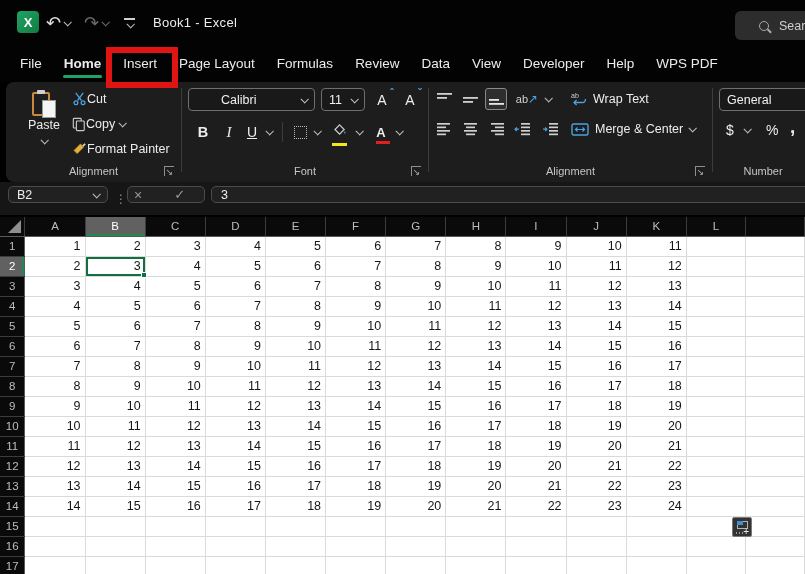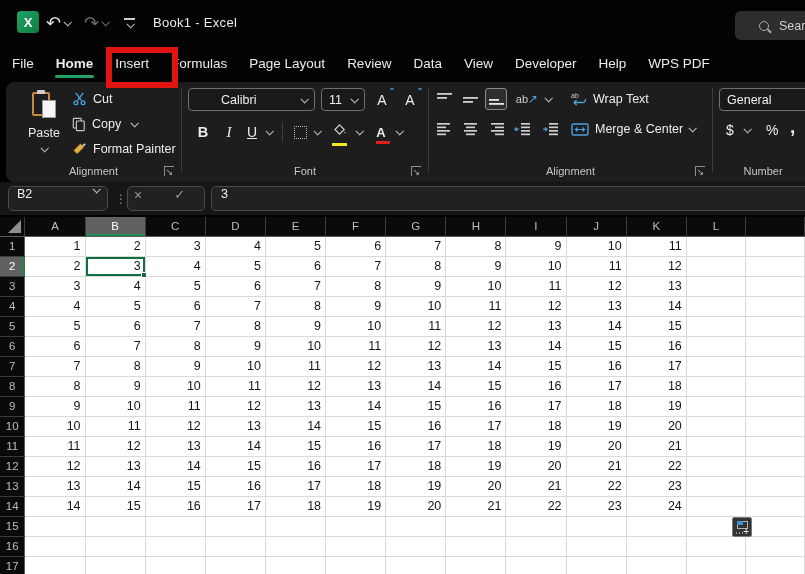--- a/index.html
+++ b/index.html
@@ -25,21 +25,21 @@
     font-size:13px; color:#ececec; letter-spacing:.3px; }
   .searchbox{ position:absolute; left:735px; top:11px; width:120px; height:29px; background:#2d2d2d;
     border-radius:6px; display:flex; align-items:center; gap:10px; padding-left:24px; }
   .mag{ position:relative; width:10px; height:10px; border:1.6px solid #a8a8a8; border-radius:50%; }
   .mag::after{ content:""; position:absolute; width:5px; height:1.6px; background:#a8a8a8;
     right:-4px; bottom:-2px; transform:rotate(45deg); }
   .search-label{ font-size:12.5px; color:#cfcfcf; }
 
   
   .tabsrow{ position:absolute; left:0; top:45px; width:805px; height:37px; background:#030303;
-    display:flex; align-items:center; padding-left:1px; }
+    display:flex; align-items:center; padding-left:9px; }
   .tab{ position:relative; padding:0 11px; font-size:13.5px; color:#ececec; height:37px;
     display:flex; align-items:center; cursor:default; }
   .tab.active{ font-weight:bold; }
   .tab.active::after{ content:""; position:absolute; left:10px; right:10px; bottom:4px; height:3px;
     border-radius:2px; background:#21a366; }
   .redbox{ position:absolute; left:106px; top:47px; width:72px; height:41px;
     border:6px solid #e11414; z-index:60; }
 
   
   .ribbon{ position:absolute; left:6px; top:82px; width:799px; height:100px; background:#1d1d1d;
@@ -56,23 +56,23 @@
 
   
   .paste-btn{ position:absolute; left:14px; top:4px; width:48px; height:78px; display:flex;
     flex-direction:column; align-items:center; border-radius:4px; }
   .clipboard-ic{ position:relative; width:24px; height:28px; margin-top:4px; }
   .clipboard-ic .board{ position:absolute; left:0; top:2px; width:18px; height:24px;
     border:2px solid #c98a3f; border-radius:2px; }
   .clipboard-ic .clip{ position:absolute; left:5px; top:0; width:8px; height:4px; background:#cfcfcf; border-radius:1px; }
   .clipboard-ic .page{ position:absolute; right:0; bottom:0; width:14px; height:18px;
     background:#f5f5f5; border:1px solid #9a9a9a; }
-  .paste-btn .lbl{ font-size:12.5px; color:#ededed; margin-top:8px; }
+  .paste-btn .lbl{ font-size:12.5px; color:#ededed; margin-top:0; }
   .paste-btn .chv{ margin-top:6px; }
-  .cliprow{ position:absolute; left:66px; height:22px; display:flex; align-items:center; gap:6px;
+  .cliprow{ position:absolute; left:66px; height:22px; display:flex; align-items:center; 
     font-size:12.5px; color:#ededed; white-space:nowrap; }
   .cliprow .chv{ margin-left:4px; }
 
   
   .combo{ position:absolute; height:23px; background:#191919; border:1px solid #6f6f6f;
     border-radius:4px; display:flex; align-items:center; font-size:12.5px; color:#f0f0f0;
     padding:0 7px; justify-content:space-between; }
   .fbtn{ position:absolute; display:flex; align-items:center; justify-content:center;
     height:24px; color:#ededed; }
   .bigA{ position:relative; font-size:14px; color:#ededed; }
@@ -92,22 +92,22 @@
   .abtn.sel{ border:1px solid #8a8a8a; border-radius:3px; background:#2e2e2e; }
   .lblrow{ position:absolute; display:flex; align-items:center; gap:6px; font-size:12.5px;
     color:#ededed; white-space:nowrap; height:24px; }
   .ori{ font-size:11px; color:#d0d0d0; } .ori .arr{ color:#4aa3e0; font-size:12px; }
 
   
   .numglyph{ position:absolute; font-size:14px; color:#ededed; height:24px; display:flex; align-items:center; }
 
   
   .formularow{ position:absolute; left:0; top:182px; width:805px; height:33px; background:#161616; }
-  .fbox{ position:absolute; top:4px; height:25px; background:#212121; border:1px solid #4b4b4b;
-    border-radius:5px; display:flex; align-items:flex-start; font-size:12.5px; color:#f0f0f0;gap:32px; }
+  .fbox{ position:absolute; top:4px; height:17px; background:#212121; border:1px solid #4b4b4b;
+    border-radius:5px; display:flex; align-items:center; font-size:12.5px; color:#f0f0f0;gap:32px; }
   .namebox{ left:8px; width:100px; padding:0 8px; justify-content:space-between; }
   .dots3{ position:absolute; left:115px; top:4px; height:25px; display:flex; align-items:center;
     color:#8d8d8d; font-size:12px; }
   .fxbox{ left:127px; width:78px; justify-content:space-around; padding:0 6px; }
   .fxbox .x{ color:#9a9a9a; font-size:14px; } .fxbox .ck{ color:#9a9a9a; font-size:13px; }
   .fxbox .fx{ font-family:"Liberation Serif",serif; font-style:italic; font-size:12px; color:#dcdcdc; }
   .formulabox{ left:211px; width:600px; padding:0 9px; border-radius:5px 0 0 5px; }
 
   
   .grid{ position:absolute; left:0; top:217px; width:805px; height:357px; background:#fff; overflow:hidden; }
@@ -161,22 +161,22 @@
     <div class="searchbox">
       <span class="mag"></span>
       <span class="search-label">Search</span>
     </div>
   </div>
 
   <div class="tabsrow" id="tabsrow">
       <div class="tab">File</div>
       <div class="tab active">Home</div>
       <div class="tab">Insert</div>
+      <div class="tab">Page Layout</div>
       <div class="tab">Formulas</div>
-      <div class="tab">Page Layout</div>
       <div class="tab">Review</div>
       <div class="tab">Data</div>
       <div class="tab">View</div>
       <div class="tab">Developer</div>
       <div class="tab">Help</div>
       <div class="tab">WPS PDF</div>
     </div>
   <div class="redbox"></div>
 
   <div class="ribbon">

